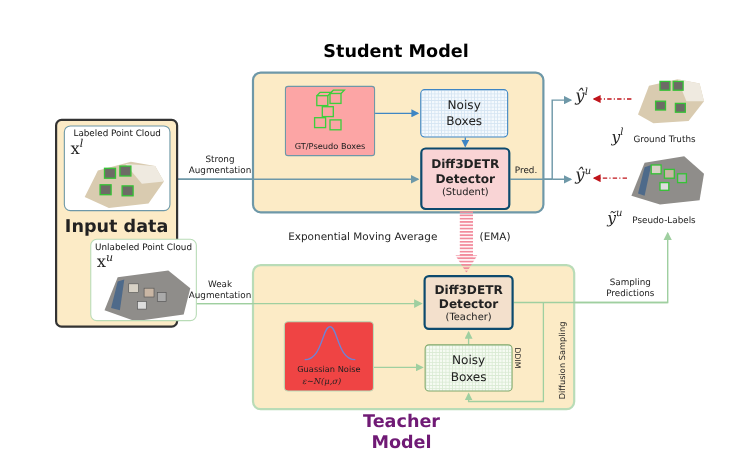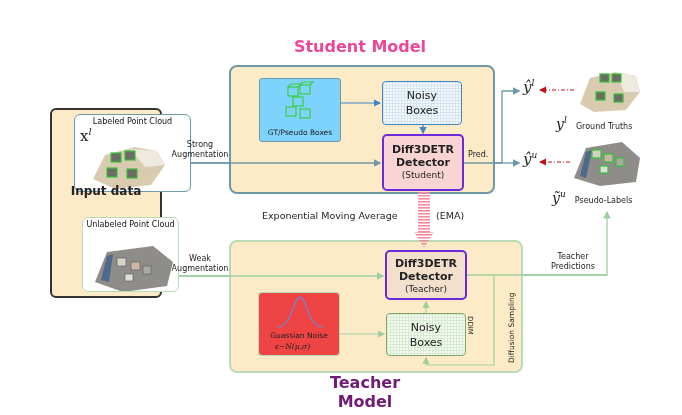--- a/index.html
+++ b/index.html
@@ -1,45 +1,45 @@
 <!DOCTYPE html>
 <html><head>
 <meta charset="utf-8">
 <style>
   html, body { margin:0; padding:0; background:#ffffff; }
   body { width:682px; height:415px; position:relative; overflow:hidden;
          font-family:"DejaVu Sans", sans-serif; color:#222; }
   .abs { position:absolute; }
   .title-student { left:290px; top:37px; width:140px; text-align:center;
-     font-family:"DejaVu Sans", sans-serif; font-weight:bold; font-size:16px; color:#ec4899; }
+     font-family:"DejaVu Sans", sans-serif; font-weight:bold; font-size:16px; color:#000000; }
   .title-teacher { left:300px; top:373px; width:130px; text-align:center;
      font-weight:bold; font-size:16px; color:#701a75; }
   .student-panel { left:229px; top:65px; width:266px; height:129px; background:#fcebc6;
      border:2px solid #6e98a8; border-radius:8px; box-sizing:border-box; }
   .teacher-panel { left:229px; top:240px; width:294px; height:133px; background:#fcebc6;
      border:2px solid #b9dcb7; border-radius:8px; box-sizing:border-box; }
   .input-panel { left:50px; top:108px; width:112px; height:190px; background:#fcebc6;
      border:2px solid #333; border-radius:6px; box-sizing:border-box; }
   .pc-card { background:#fff; border-radius:6px; box-sizing:border-box; overflow:hidden; }
-  .pc-card-l { left:74px; top:114px; width:117px; height:78px; border:1.5px solid #6e98a8; }
+  .pc-card-l { left:58px; top:114px; width:97px; height:78px; border:1.5px solid #6e98a8; }
   .pc-card-u { left:58px; top:217px; width:97px; height:75px; border:1.5px solid #b9dcb7;margin-left:24px; }
   .pc-label { font-size:8px; text-align:center; margin-top:2px; color:#111; }
   .pc-var { font-family:"DejaVu Serif", serif; font-size:15px; margin-left:5px; margin-top:0px; }
-  .input-title { left:50px; top:184px; width:112px; text-align:center; font-weight:bold; font-size:12px; }
-  .gt-box { left:259px; top:78px; width:82px; height:64px; background:#7dd3fc;
+  .input-title { left:50px; top:196px; width:112px; text-align:center; font-weight:bold; font-size:16px; }
+  .gt-box { left:259px; top:78px; width:82px; height:64px; background:#fca5a5;
      border:1.2px solid #6e98a8; border-radius:3px; box-sizing:border-box; }
   .gt-label { position:absolute; bottom:4px; left:0; width:100%; text-align:center; font-size:7.5px; }
   .noisy { box-sizing:border-box; border-radius:4px; text-align:center; font-size:11px; line-height:15px; padding-top:6px;
      background-image:linear-gradient(#d4e4f2 1px, transparent 1px), linear-gradient(90deg, #d4e4f2 1px, transparent 1px);
      background-size:3px 3px; background-color:#f4f9fd; }
   .noisy-s { left:382px; top:81px; width:80px; height:44px; border:1.5px solid #3f86c4; }
   .noisy-t { left:386px; top:313px; width:80px; height:43px; border:1.5px solid #7fa86a;
      background-image:linear-gradient(#d9ead3 1px, transparent 1px), linear-gradient(90deg, #d9ead3 1px, transparent 1px);
      background-color:#f6fbf3; }
-  .det { box-sizing:border-box; border:2px solid #6d28d9; border-radius:5px; text-align:center; }
+  .det { box-sizing:border-box; border:2px solid #0c4a6e; border-radius:5px; text-align:center; }
   .det-s { left:382px; top:134px; width:82px; height:57px; background:#f9d4d5; }
   .det-t { left:385px; top:250px; width:82px; height:50px; background:#f3e0cc; }
   .det .n1 { font-weight:bold; font-size:11px; margin-top:7px; line-height:13px; }
   .det .n2 { font-weight:bold; font-size:11px; line-height:13px; }
   .det .n3 { font-size:9px; line-height:13px; }
   .noise-box { left:258px; top:292px; width:82px; height:64px; background:#ef4444;
      border:1.5px solid #b9dcb7; border-radius:4px; box-sizing:border-box; }
   .small { font-size:8px; }
   .lbl { font-size:8px; text-align:center; line-height:10px; }
   .ema-text { left:262px; top:210px; font-size:9.5px; }
@@ -132,20 +132,21 @@
       <rect x="36" y="12" width="10" height="9"></rect>
         <rect x="50" y="10" width="10" height="9"></rect>
       <rect x="32" y="27" width="10" height="9"></rect>
         <rect x="52" y="28" width="10" height="9"></rect>
     </g>
   </svg>
 </div>
 <div class="abs input-title">Input data</div>
 <div class="abs pc-card pc-card-u">
   <div class="pc-label">Unlabeled Point Cloud</div>
+  <div class="pc-var"><span>x</span><sup class="math" style="font-size:10px">u</sup></div>
   <svg width="97" height="50" style="position:absolute;left:0;top:24px">
     <path d="M12,40 L24,10 L70,4 L90,20 L84,44 L40,50 Z" fill="#8f8d8a"></path>
     <path d="M18,38 L24,14 L30,12 L26,40 Z" fill="#4e6a8a"></path>
     <g stroke="#555" stroke-width="0.6">
       <rect x="34" y="16" width="9" height="8" fill="#d8d2c6"></rect>
         <rect x="48" y="20" width="9" height="8" fill="#c9b6a4"></rect>
       <rect x="60" y="24" width="8" height="8" fill="#aaa"></rect>
         <rect x="42" y="32" width="8" height="7" fill="#ddd"></rect>
     </g>
   </svg>
@@ -154,21 +155,21 @@
 <div class="abs lbl" style="left:165px;top:140px;width:70px">
   <div>Strong</div>
     <div>Augmentation</div>
 </div>
 <div class="abs lbl" style="left:165px;top:254px;width:70px">
   <div>Weak</div>
     <div>Augmentation</div>
 </div>
 <div class="abs small" style="left:468px;top:150px">Pred.</div>
 <div class="abs lbl" style="left:543px;top:252px;width:60px">
-  <div>Teacher</div>
+  <div>Sampling</div>
     <div>Predictions</div>
 </div>
 
 <div class="abs gt-box">
   <svg width="82" height="48" style="position:absolute;left:0;top:2px">
     <g fill="none" stroke="#3ccf3c" stroke-width="1.2">
       <rect x="28" y="6" width="10" height="9"></rect>
         <rect x="40" y="4" width="10" height="9"></rect>
       <rect x="33" y="16" width="10" height="9"></rect>
         <rect x="26" y="26" width="10" height="9"></rect>

